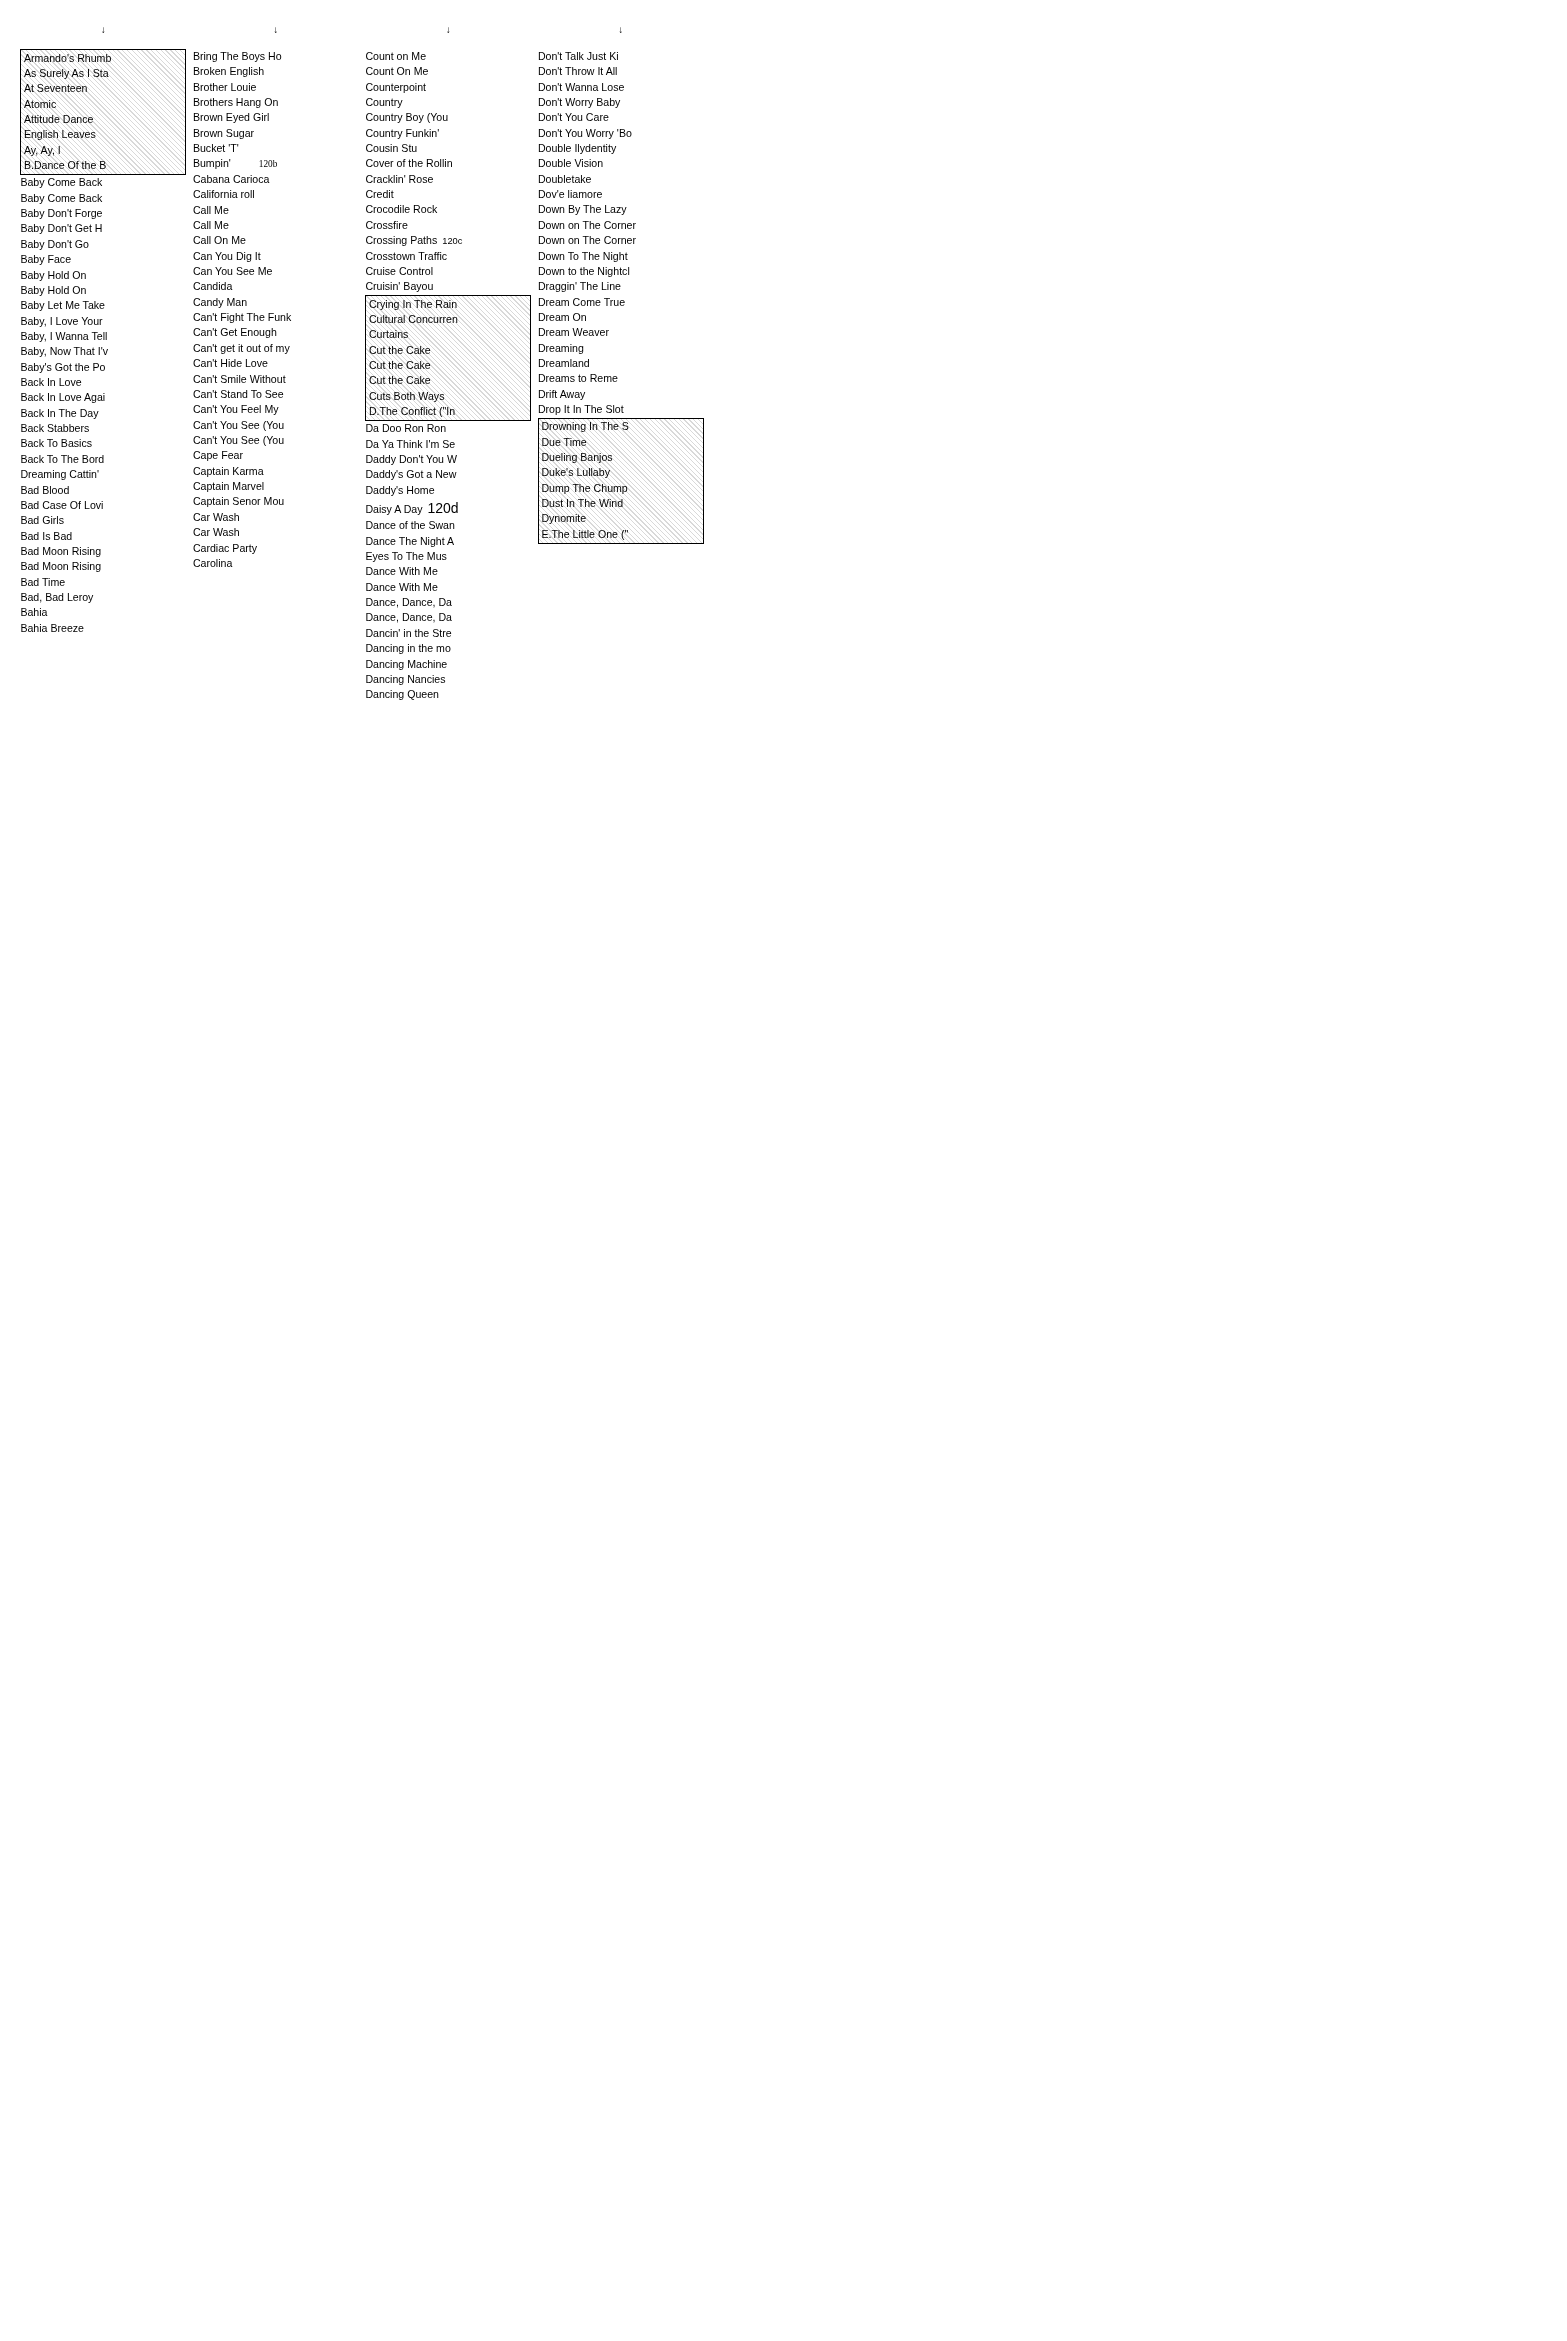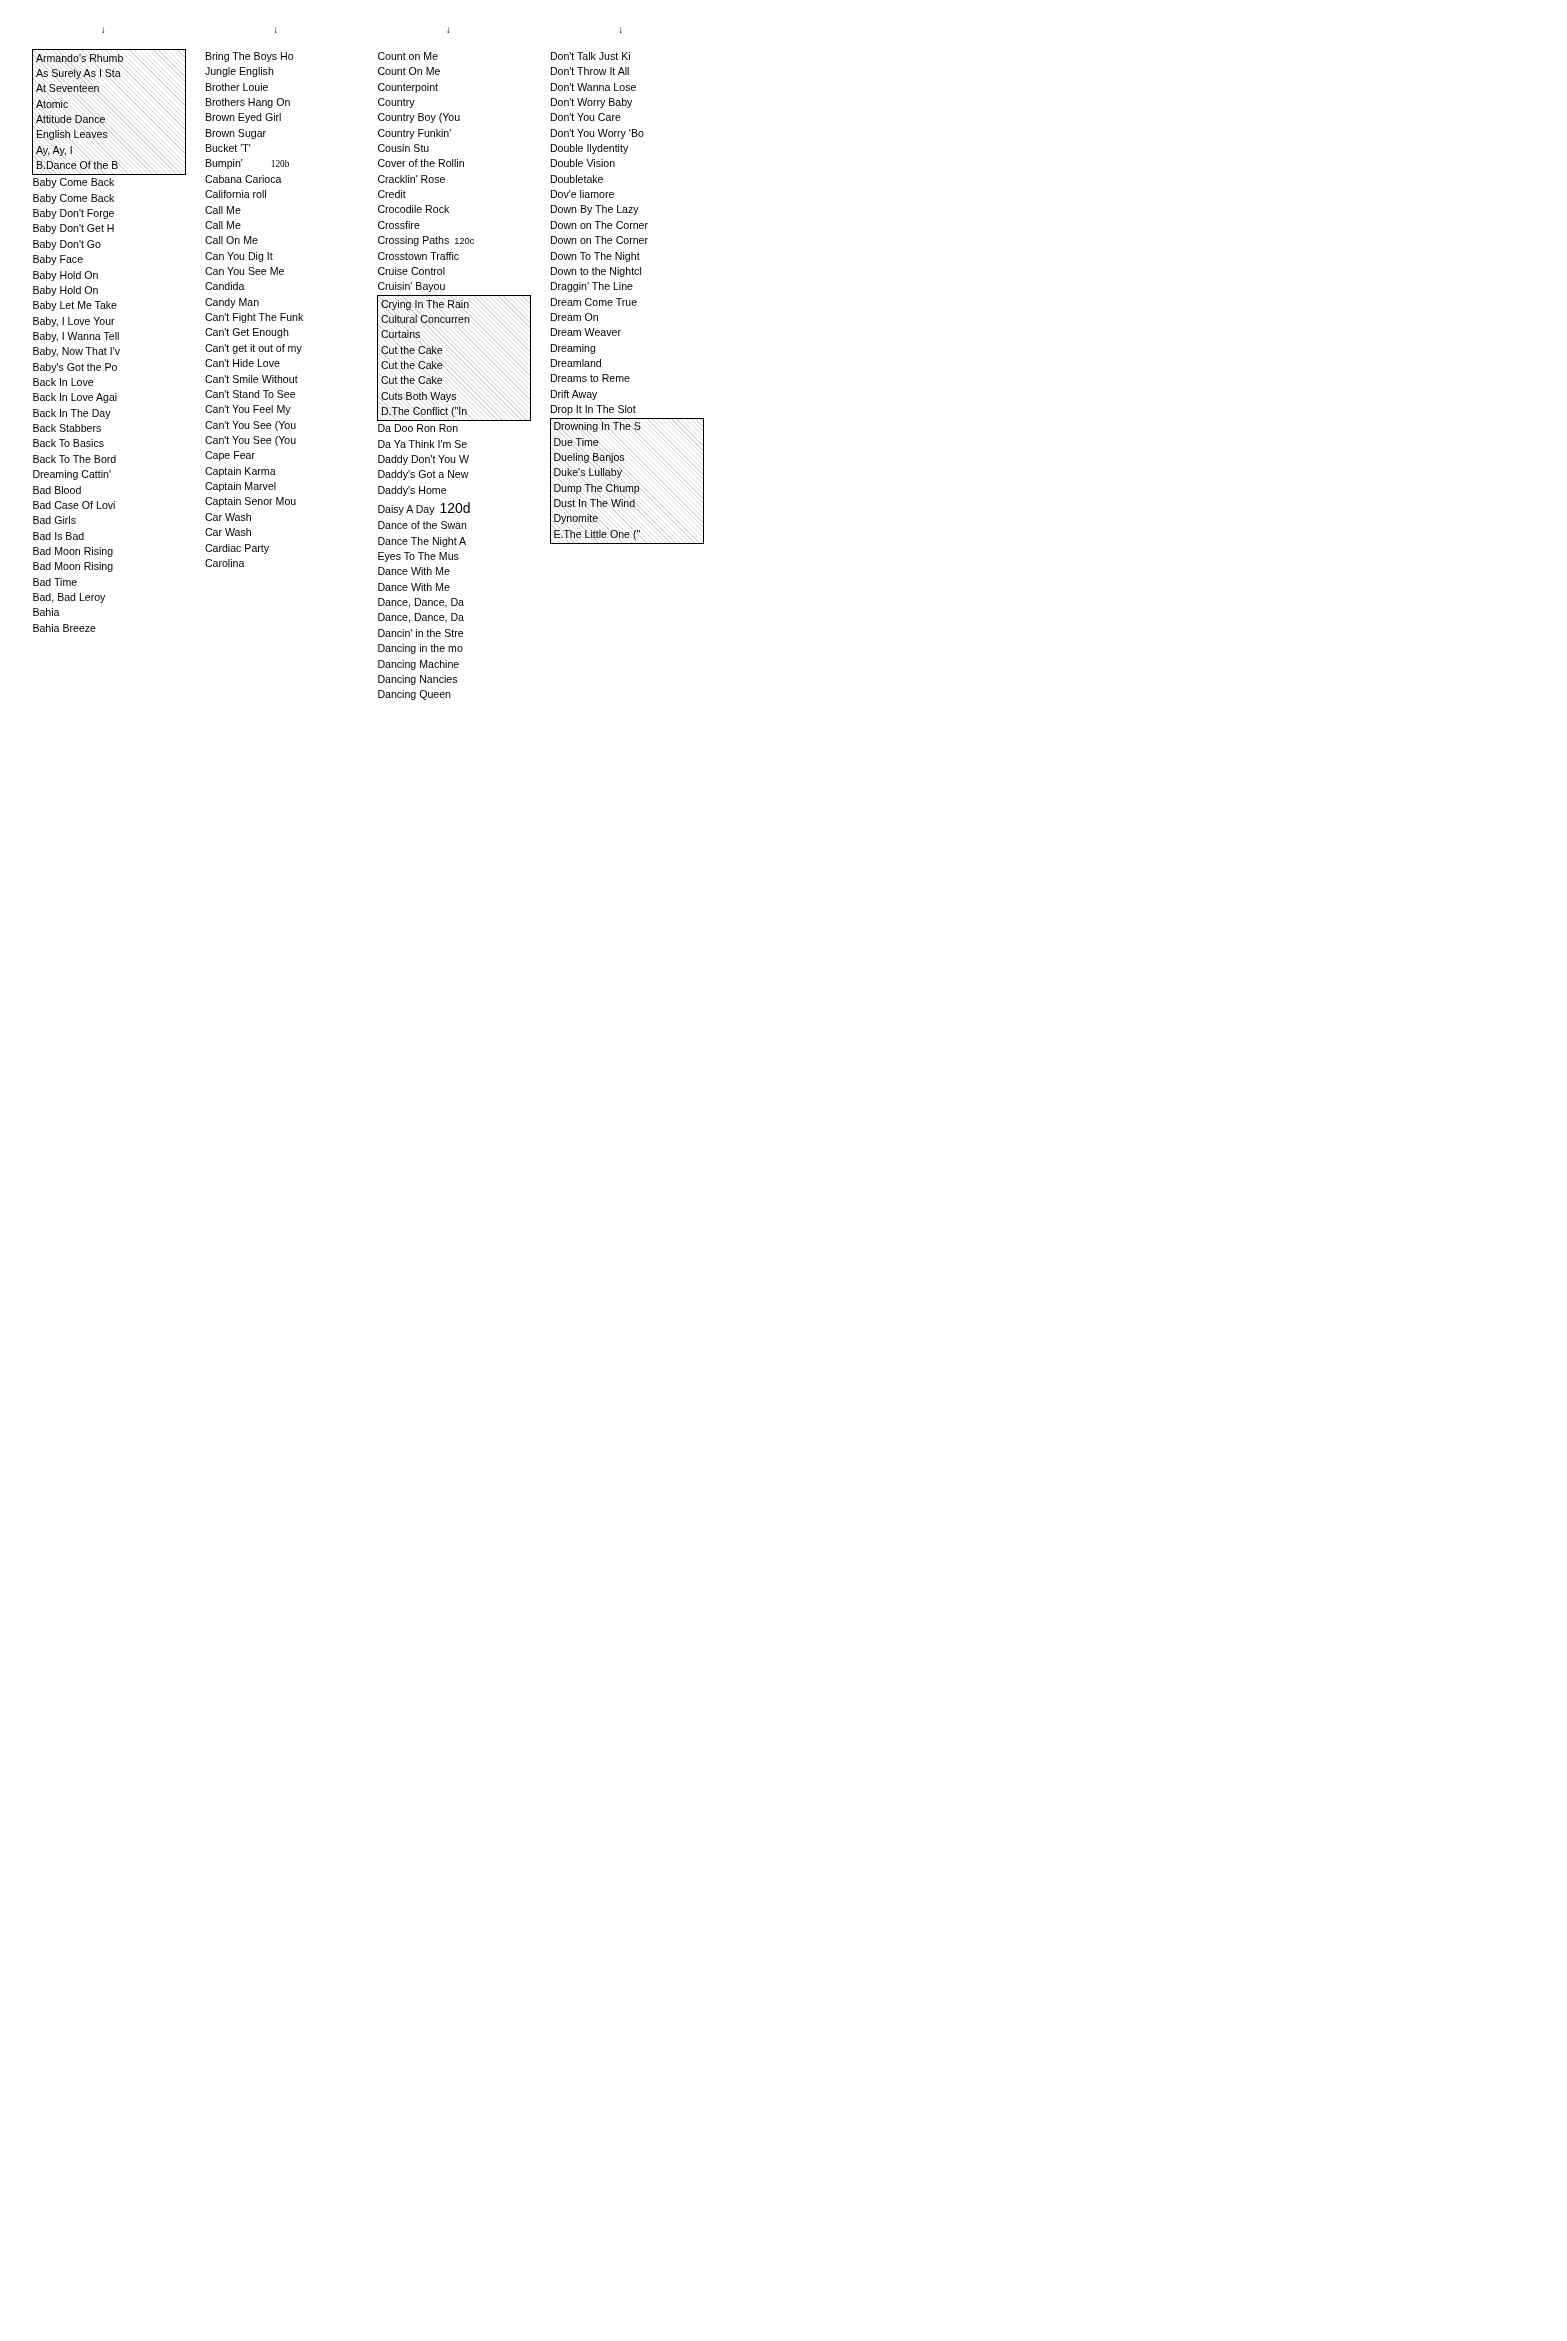--- a/index.html
+++ b/index.html
@@ -24,21 +24,20 @@
       gap: 0;
       width: 100%;
       position: relative;
     }
 
     .col {
       flex: 1;
       padding: 0 3.4px;
       font-size: 10.6px;
       line-height: 1.45;
-      margin-left: 12px;
     }
 
     
     .hatched-box {
       position: relative;
       border: 1.3px solid #000;
       background: repeating-linear-gradient(
         45deg,
         transparent,
         transparent 2.5px,
@@ -160,21 +159,21 @@
           <div class="plain-item item">Bad Time</div>
           <div class="plain-item item">Bad, Bad Leroy</div>
           <div class="plain-item item">Bahia</div>
           <div class="plain-item item">Bahia Breeze</div>
         </div>
     </div>
 
     <div class="col">
       <div id="col-b-top">
           <div class="plain-item item">Bring The Boys Ho</div>
-          <div class="plain-item item">Jungle English</div>
+          <div class="plain-item item">Broken English</div>
           <div class="plain-item item">Brother Louie</div>
           <div class="plain-item item">Brothers Hang On</div>
           <div class="plain-item item">Brown Eyed Girl</div>
           <div class="plain-item item">Brown Sugar</div>
           <div class="plain-item item">Bucket 'T'</div>
         </div>
 
       <div class="plain-item">
         <span id="bumpin-text">Bumpin'</span>
         <span style="font-size:9.3px; margin-left:25px;font-family:Liberation Serif, serif;" id="ref120b-inline">120b</span>

